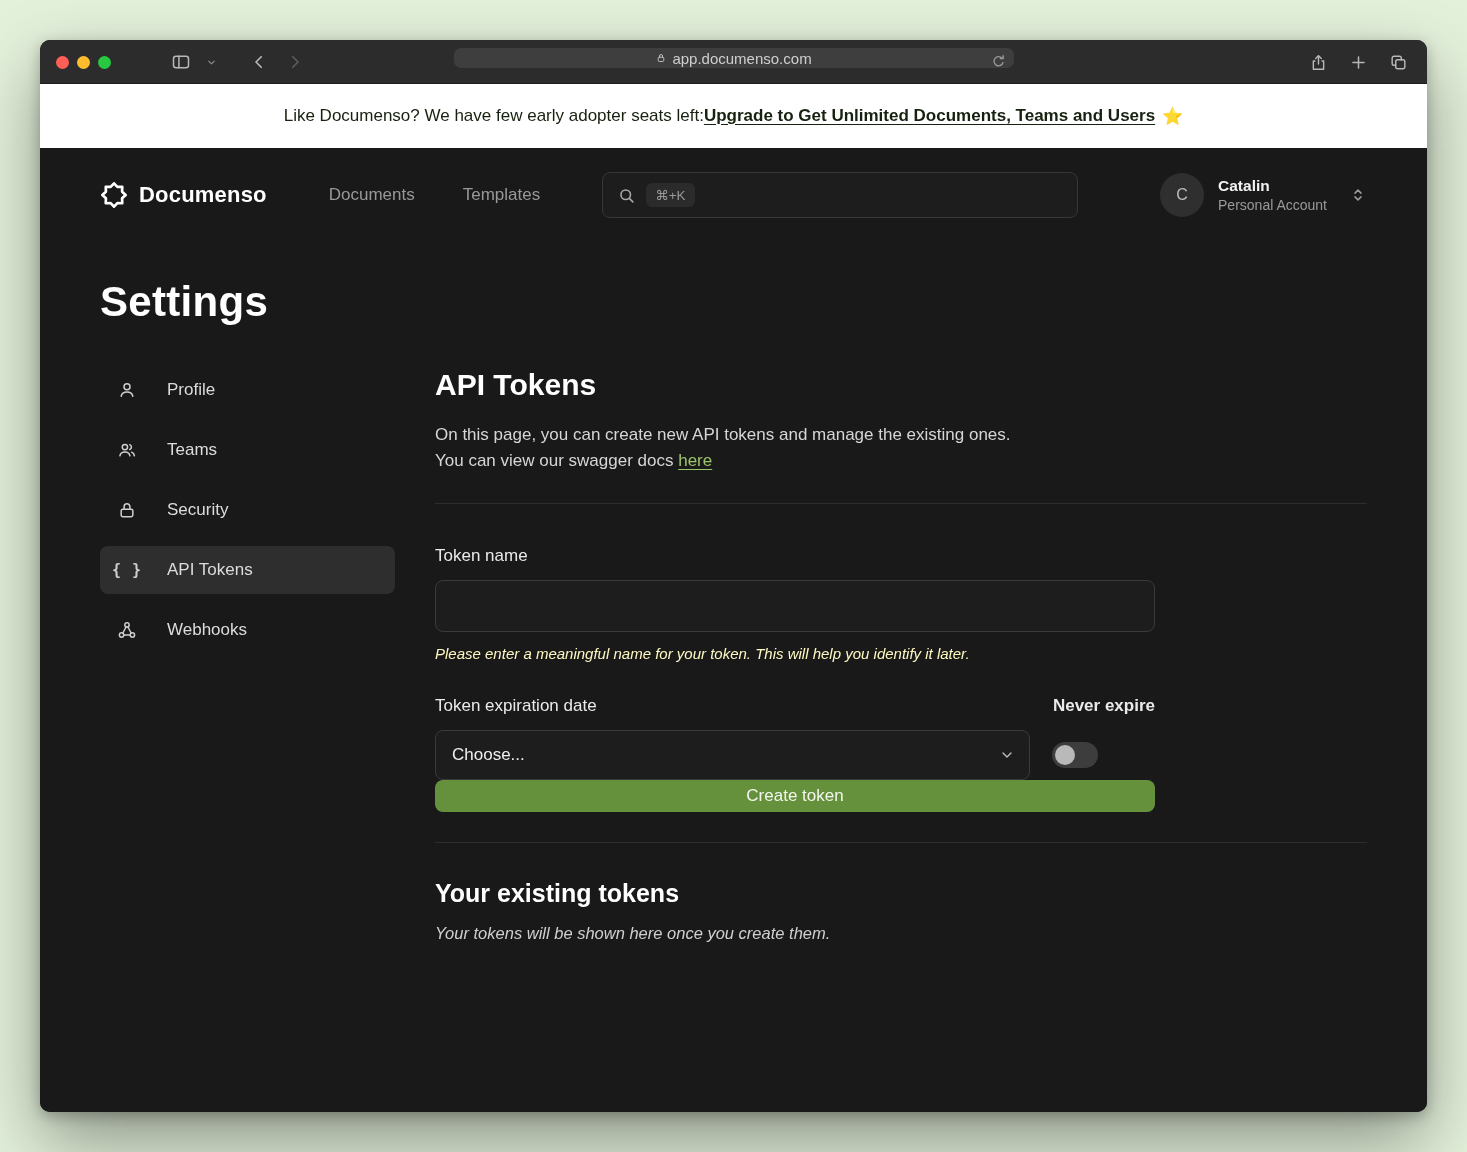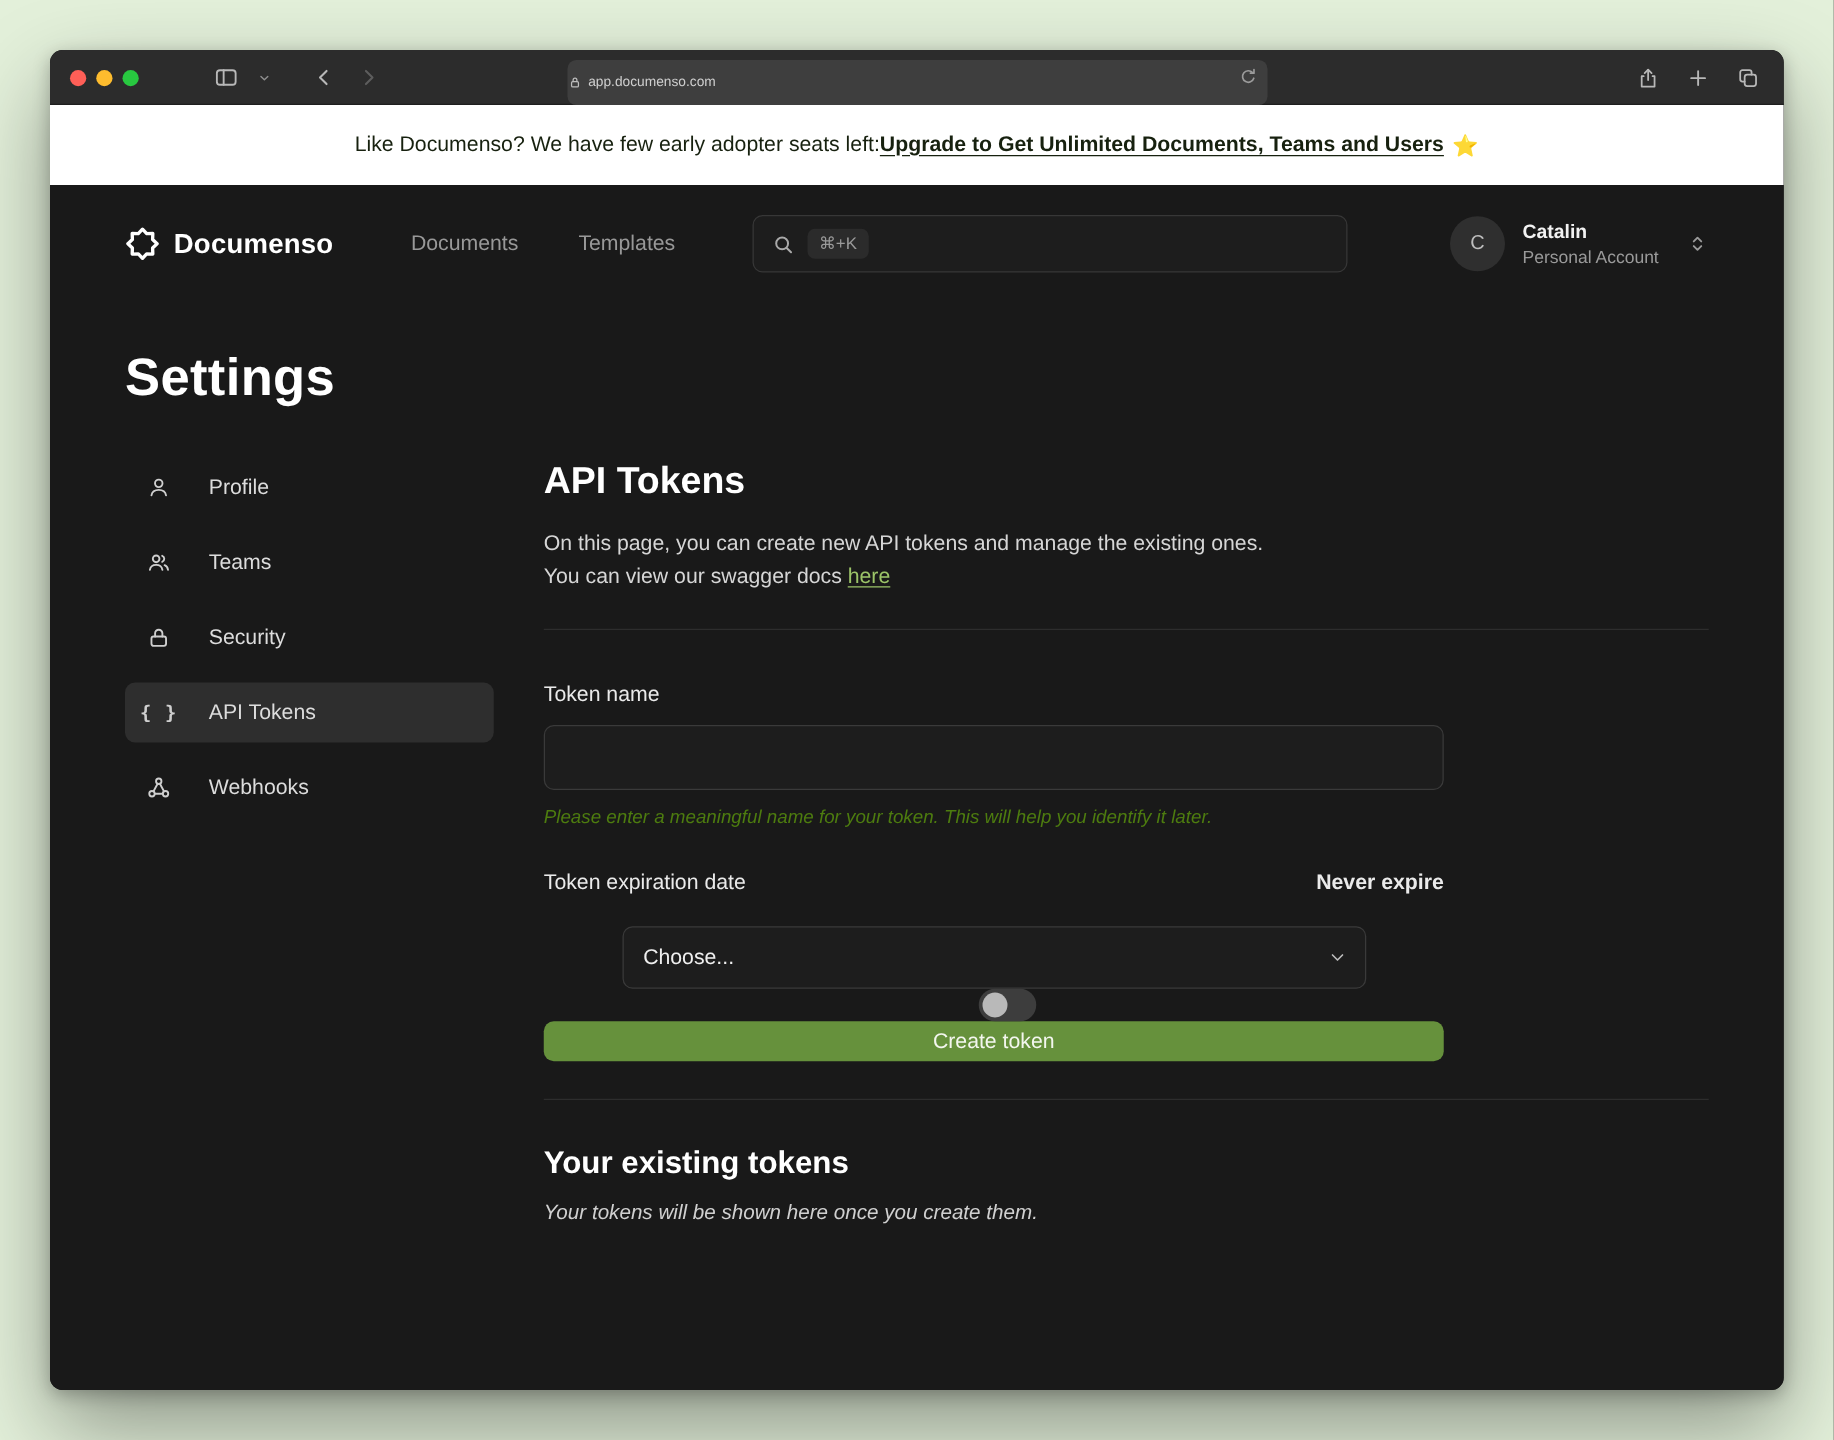--- a/index.html
+++ b/index.html
@@ -24,22 +24,22 @@
   .tl-group{ position:absolute; left:16px; top:0; height:44px; display:flex; align-items:center; gap:8px; }
   .light{ width:13px; height:13px; border-radius:50%; }
   .light.red{ background:#ff5f57; } .light.yellow{ background:#febc2e; } .light.green{ background:#28c840; }
   .tb-left-icons{ position:absolute; left:128px; top:0; height:44px; display:flex; align-items:center; gap:10px; color:#b8b8b8; }
   .tb-btn{ display:flex; align-items:center; justify-content:center; width:26px; height:26px; border-radius:6px; }
   .tb-btn.dim{ color:#5d5d5d; }
   .tb-btn.chev-sm{ width:14px; color:#8f8f8f; }
   .tb-btn.back{ margin-left:18px; }
   .urlbar{
     position:absolute; left:50%; top:8px; transform:translateX(-50%);
-    width:560px; height:36px; background:#3e3e3e; border-radius:7px;
-    display:flex; align-items:center; justify-content:flex-start; color:#cfcfcf; font-size:11px; gap:5px;
+    width:560px; height:20px; background:#3e3e3e; border-radius:7px;
+    display:flex; align-items:center; justify-content:center; color:#cfcfcf; font-size:15px; gap:5px;
   }
   .urlbar .refresh{ position:absolute; right:7px; top:5px; color:#9b9b9b; }
   .tb-right-icons{ position:absolute; right:16px; top:0; height:44px; display:flex; align-items:center; gap:14px; color:#b8b8b8; }
   
   .banner{
     height:64px; flex:0 0 auto; background:#ffffff;
     display:flex; align-items:center; justify-content:center;
     color:#17210f; font-size:17px; font-weight:500;
   }
   .banner a{ color:#17210f; text-decoration:underline; text-underline-offset:3px; font-weight:600; }
@@ -80,24 +80,24 @@
   .desc{ font-size:17px; color:#d6d6d6; line-height:1.5; }
   .desc a{ color:#9cc468; text-decoration:underline; text-underline-offset:3px; }
   hr.divider{ border:none; border-top:1px solid #2d2d2d; margin:30px 0 0; }
   .field-label{ font-size:17px; font-weight:500; color:#eaeaea; }
   .token-block{ margin-top:42px; }
   .text-input{
     display:block; width:720px; height:52px; margin-top:14px; background:#1d1d1d;
     border:1px solid #3a3a3a; border-radius:8px; color:#efefef; font-size:17px; padding:0 16px;
     font-family:inherit; outline:none;
   }
-  .hint{ font-style:italic; font-size:15px; color:#4d7c0f; margin-top:13px; }
+  .hint{ font-style:italic; font-size:15px; color:#fef9c3; margin-top:13px; }
   .exp-row{ width:720px; margin-top:34px; display:flex; justify-content:space-between; align-items:center; }
   .never-label{ font-weight:700; }
-  .controls-row{ width:720px; margin-top:25px; display:flex; align-items:center;flex-direction:column; }
+  .controls-row{ width:720px; margin-top:14px; display:flex; align-items:center; }
   .select{
     width:595px; height:50px; border:1px solid #3a3a3a; border-radius:8px; background:#1d1d1d;
     display:flex; align-items:center; justify-content:space-between; padding:0 14px 0 16px;
     color:#efefef; font-size:17px; cursor:default;
   }
   .select .chev{ color:#bdbdbd; }
   .toggle{ width:46px; height:26px; border-radius:13px; background:#3d3d3d; position:relative; margin-left:22px; cursor:pointer; }
   .toggle .knob{ position:absolute; left:3px; top:3px; width:20px; height:20px; border-radius:50%; background:#b9b9b9; }
   .primary-btn{
     width:720px; height:32px; border:none; border-radius:8px;

